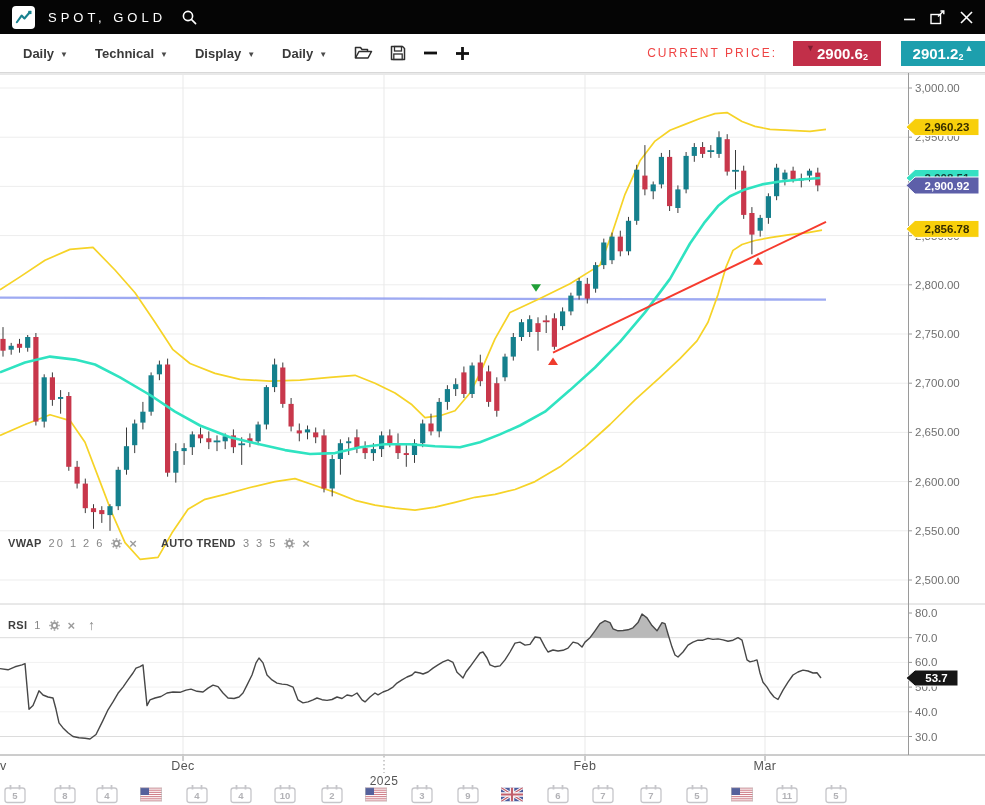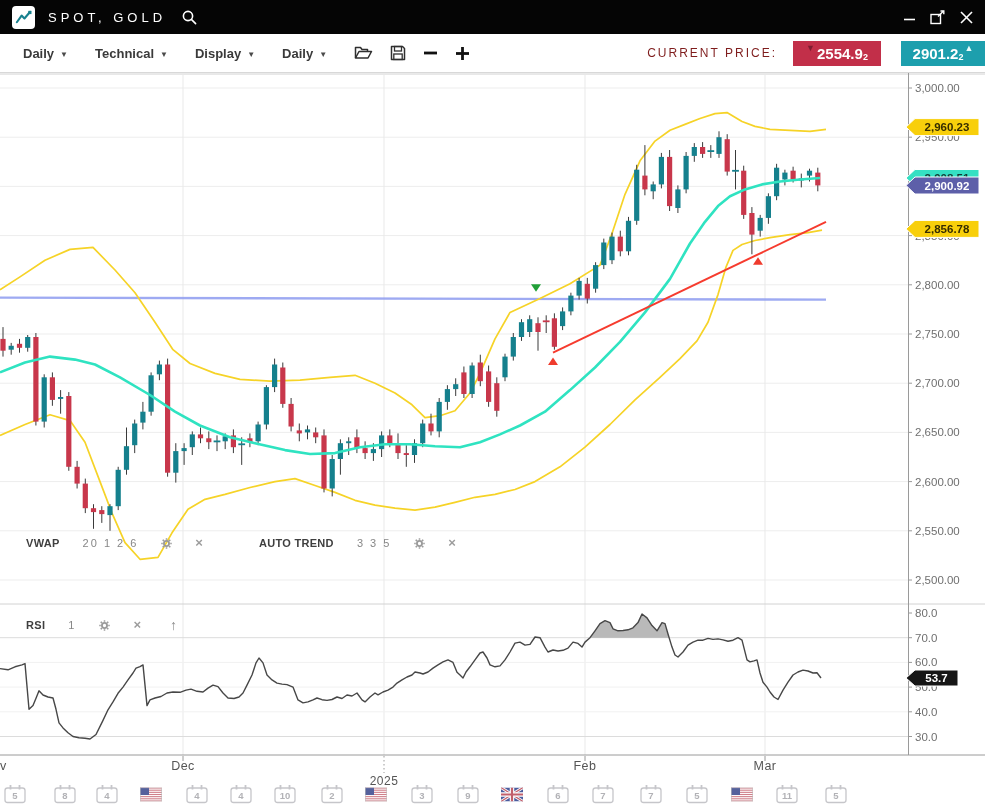--- a/index.html
+++ b/index.html
@@ -7,31 +7,31 @@
   .titlebar{height:34px;background:#050505;display:flex;align-items:center;padding:0 12px;box-sizing:border-box}
   .logo{width:23px;height:23px;background:#fff;border-radius:4px;display:flex;align-items:center;justify-content:center;margin-right:13px}
   .title{color:#fff;font-size:13px;letter-spacing:4px;white-space:nowrap}
   .search-btn{margin-left:15px;display:flex;align-items:center;cursor:pointer}
   .win-controls{margin-left:auto;display:flex;gap:14px;align-items:center}
   .win-btn{display:flex;align-items:center;cursor:pointer}
   .toolbar{height:39px;background:#fff;border-bottom:1px solid #d8d8d8;display:flex;align-items:center;padding-left:23px;box-sizing:border-box}
   .menu{display:flex;align-items:center;gap:6px;margin-right:27px;font-size:13px;font-weight:700;color:#3a3a3a;cursor:pointer}
   .menu .caret{font-size:8px;color:#4a4a4a;transform:translateY(1px)}
   .tool-icon{margin-right:17px;display:flex;align-items:center;cursor:pointer}
-  .cp-label{margin-left:auto;font-size:12px;letter-spacing:2px;color:#7f1d1d;white-space:nowrap}
+  .cp-label{margin-left:auto;font-size:12px;letter-spacing:2px;color:#ef4444;white-space:nowrap}
   .px-box{height:25px;display:flex;align-items:center;justify-content:center;color:#fff;font-size:15px;font-weight:700;box-sizing:border-box}
   .px-box.red{background:#c22f49;width:88px;margin-left:16px}
   .px-box.teal{background:#1d9fad;width:84px;margin-left:20px}
   .px-box .sub{font-size:9px;align-self:flex-end;margin-bottom:4px}
   .px-box .arr{font-size:9px;align-self:flex-start;margin-top:2px}
   .px-box.red .arr{color:#7e1c30;margin-right:2px}
   .px-box.teal .arr{color:#eafcfc;margin-left:1px}
   .chart-area{position:relative;width:882px;height:732px;background:#fff}
   #chart{display:block}
-  .ind-row{position:absolute;left:26px;display:flex;align-items:center;gap:23px;font-size:11px;z-index:5;white-space:nowrap}
+  .ind-row{position:absolute;left:8px;display:flex;align-items:flex-end;gap:7px;font-size:11px;z-index:5;white-space:nowrap}
   .ind-name{font-weight:700;color:#3f3f3f;letter-spacing:.3px}
   .ind-params{color:#878787;letter-spacing:2px}
   .mini-x{color:#9c9c9c;font-weight:700;font-size:13px;line-height:10px;cursor:pointer}
   .rsi-up{color:#8a8a8a;font-size:14px;line-height:11px;margin-left:6px;cursor:pointer}
   .gear{display:flex;align-items:center;cursor:pointer}
   .grp-gap{width:10px}
 </style>
 </head>
 <body>
 
@@ -110,21 +110,21 @@
   <span class="tool-icon">
     <svg width="15" height="15" viewBox="0 0 15 15">
         <line x1="1" y1="7.5" x2="14" y2="7.5" stroke="#111" stroke-width="2.8"></line>
         <line x1="7.5" y1="1" x2="7.5" y2="14" stroke="#111" stroke-width="2.8"></line>
       </svg>
   </span>
 
   <span class="cp-label">CURRENT PRICE:</span>
   <div class="px-box red">
     <span class="arr">▼</span>
-    <span>2554.9</span>
+    <span>2900.6</span>
     <span class="sub">2</span>
   </div>
   <div class="px-box teal">
     <span>2901.2</span>
     <span class="sub">2</span>
     <span class="arr">▲</span>
   </div>
 </div>
 
 <div class="chart-area">

